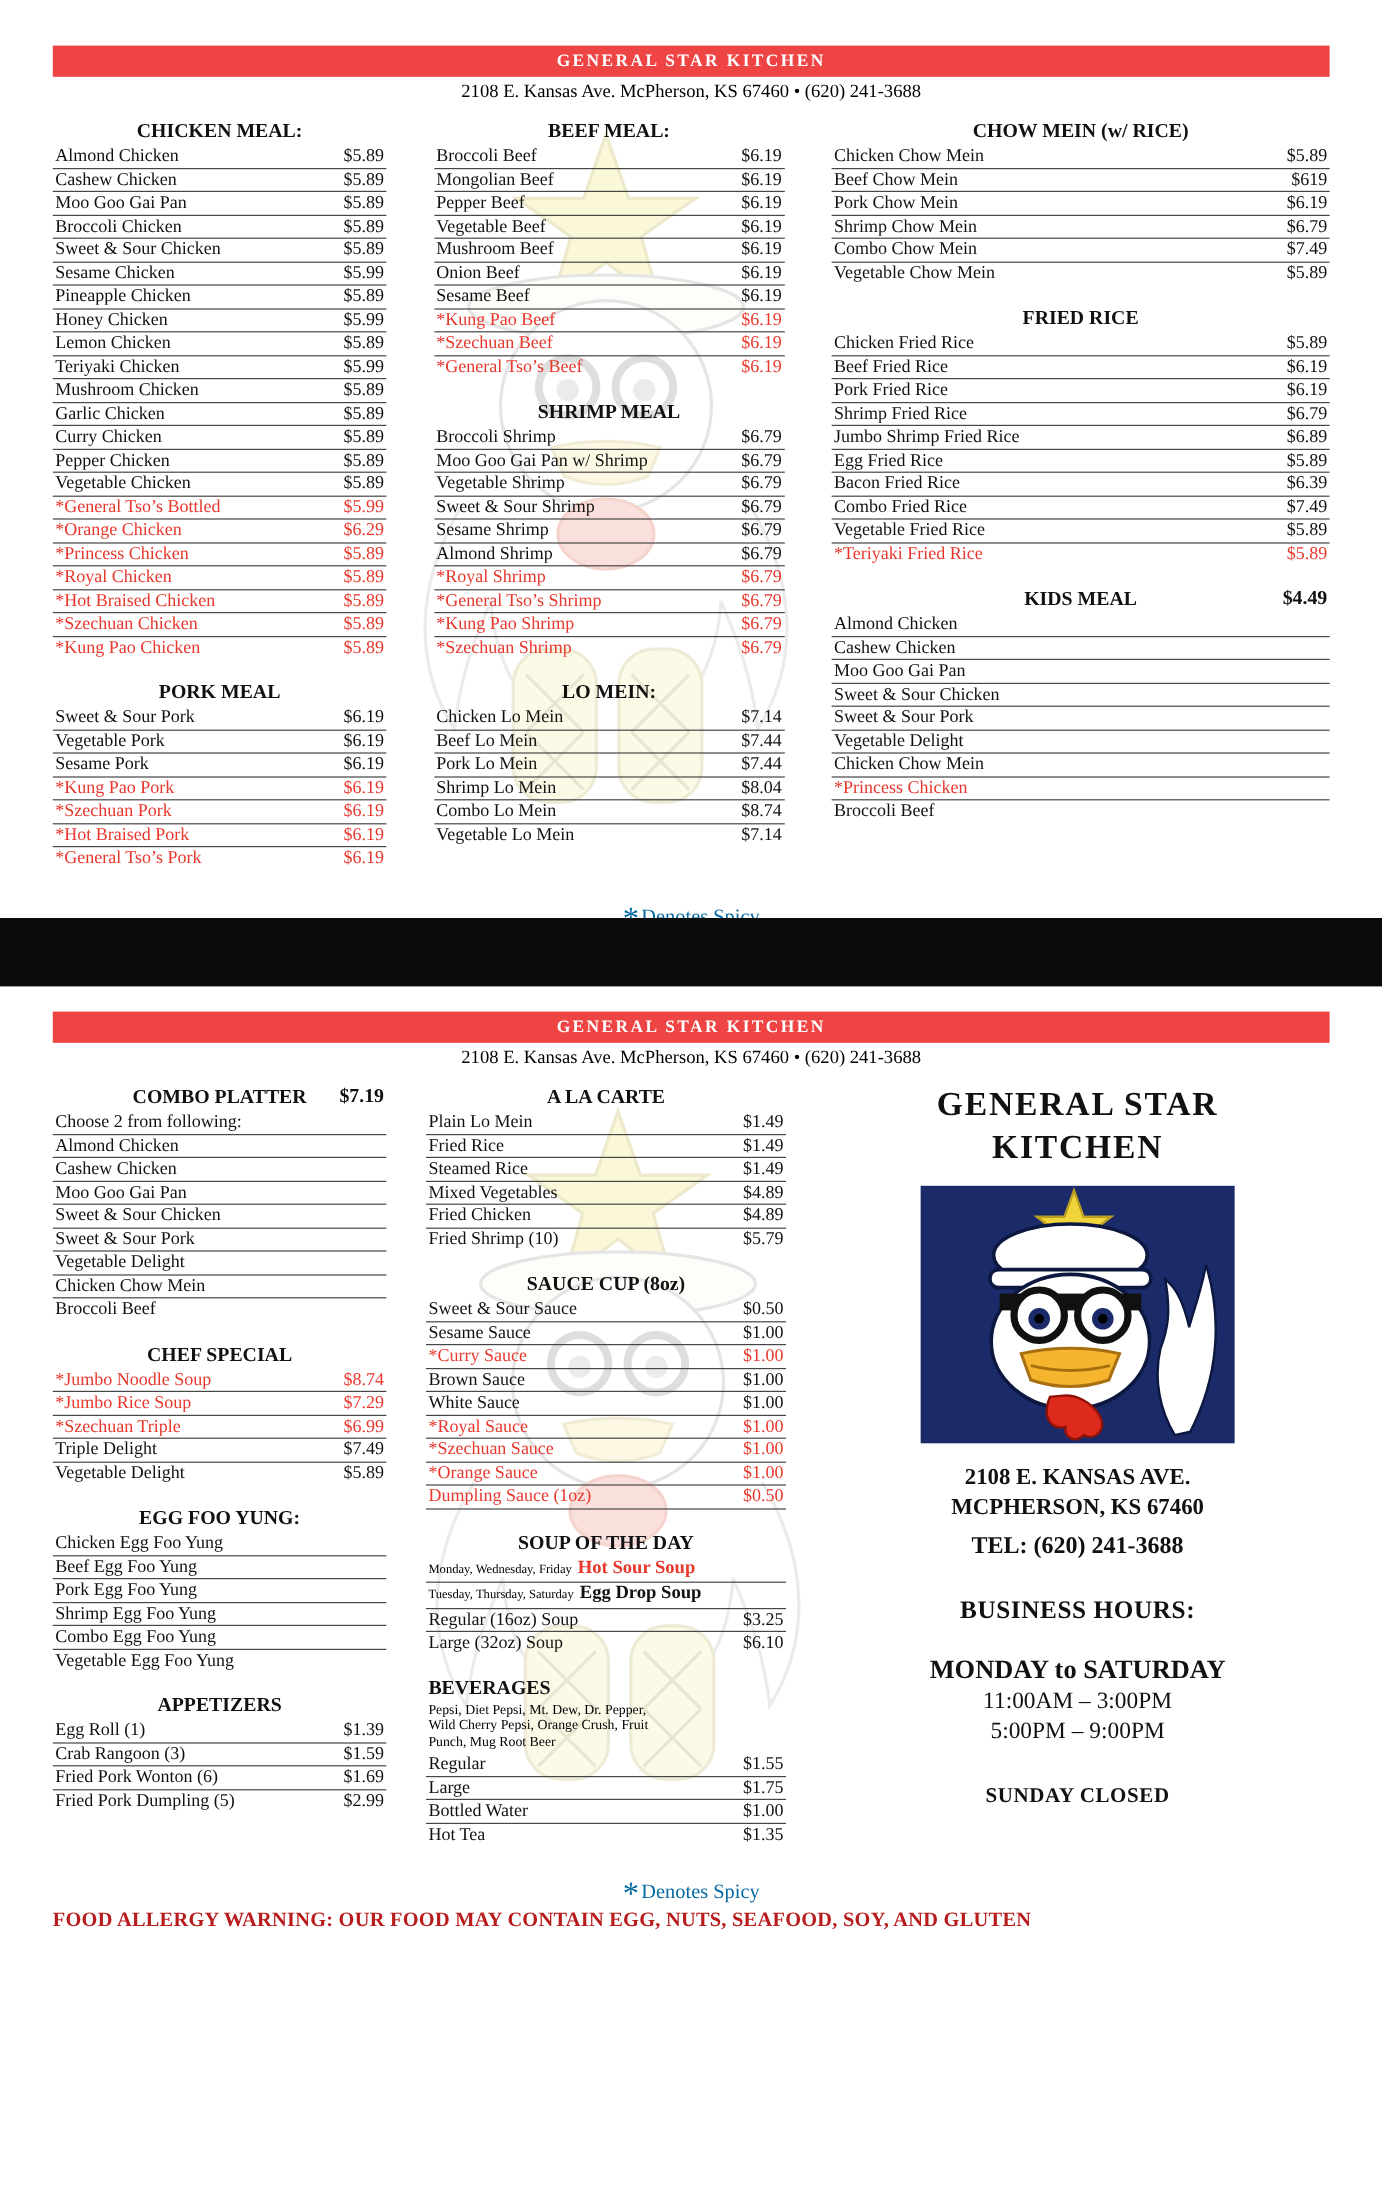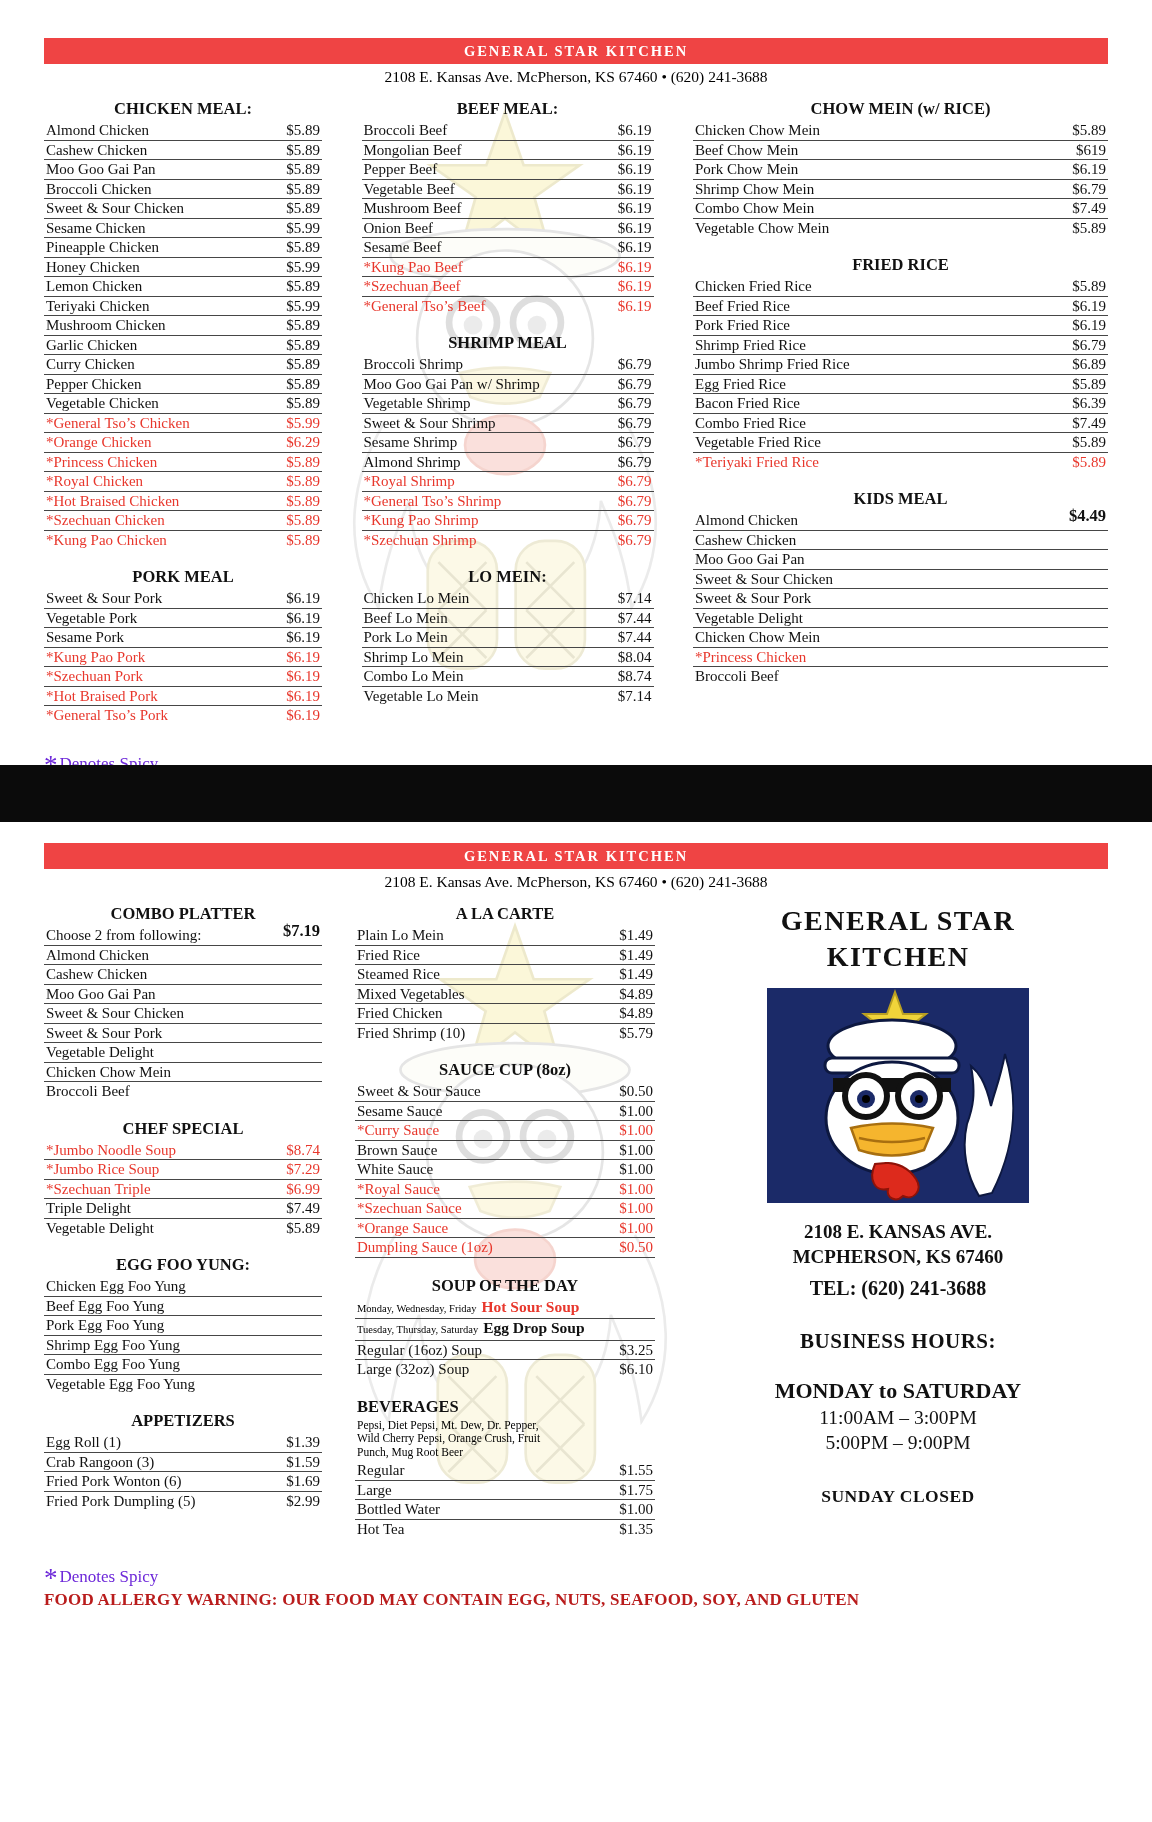--- a/index.html
+++ b/index.html
@@ -23,39 +23,39 @@
     margin:10px 44px 0;position:relative;z-index:2;
   }
   .page-1 .cols{grid-template-columns:278px 292px 415px;}
   .page-2 .cols{grid-template-columns:278px 300px 420px;}
   .section{margin-bottom:15px;}
   .sec-title{
     font-weight:bold;font-size:16.5px;text-align:center;
     position:relative;padding:3px 0 2px;
   }
   .sec-title.left{text-align:left;padding-left:2px;}
-  .sec-price{position:absolute;right:2px;top:20px;font-weight:bold;}
+  .sec-price{position:absolute;right:2px;top:2px;font-weight:bold;}
   .sec-note{
     font-size:11.5px;line-height:13.5px;max-width:185px;
     padding:0 0 2px 2px;color:#000;
   }
   .row{
     display:flex;justify-content:space-between;align-items:baseline;
     border-bottom:1px solid #464646;
     font-size:15px;line-height:16.5px;padding:1px 2px 1px 2px;min-height:16px;
   }
   .section .row:last-child{border-bottom:none;}
   .section .row.keepline{border-bottom:1px solid #464646;}
   .row.red, .iname.red, .iprice.red{color:#e8372c;}
   .iname{text-align:left;}
   .iname.bold{font-weight:bold;font-size:15.5px;}
   .iprice{padding-left:8px;white-space:nowrap;}
   .prefix{font-size:10.5px;font-weight:normal;color:#000;padding-right:5px;}
   .footnote{margin:14px 44px 0;position:relative;z-index:2;}
-  .denotes{color:#6d28d9;font-size:17px;}
+  .denotes{color:#0369a1;font-size:17px;text-align:center;}
   .denotes .ast{font-size:27px;line-height:0;vertical-align:-5px;padding-right:2px;}
   .warning{color:#b91c1c;font-weight:bold;font-size:17px;margin-top:3px;letter-spacing:.2px;}
   
   .watermark{position:absolute;z-index:1;opacity:.5;pointer-events:none;}
   .wm-1{left:305px;top:88px;}
   .wm-2{left:315px;top:80px;}
   
   .info{ text-align:center;}
   .big-title{font-size:28px;font-weight:bold;letter-spacing:1.5px;line-height:1.3;margin-top:2px;}
   .logo-box{width:262px;height:215px;margin:12px auto 0;}
@@ -153,21 +153,21 @@
           </div>
           <div class="row">
             <span class="iname">Pepper Chicken</span>
             <span class="iprice">$5.89</span>
           </div>
           <div class="row">
             <span class="iname">Vegetable Chicken</span>
             <span class="iprice">$5.89</span>
           </div>
           <div class="row red">
-            <span class="iname">*General Tso’s Chicken</span>
+            <span class="iname">*General Tso’s Bottled</span>
             <span class="iprice">$5.99</span>
           </div>
           <div class="row red">
             <span class="iname">*Orange Chicken</span>
             <span class="iprice">$6.29</span>
           </div>
           <div class="row red">
             <span class="iname">*Princess Chicken</span>
             <span class="iprice">$5.89</span>
           </div>

